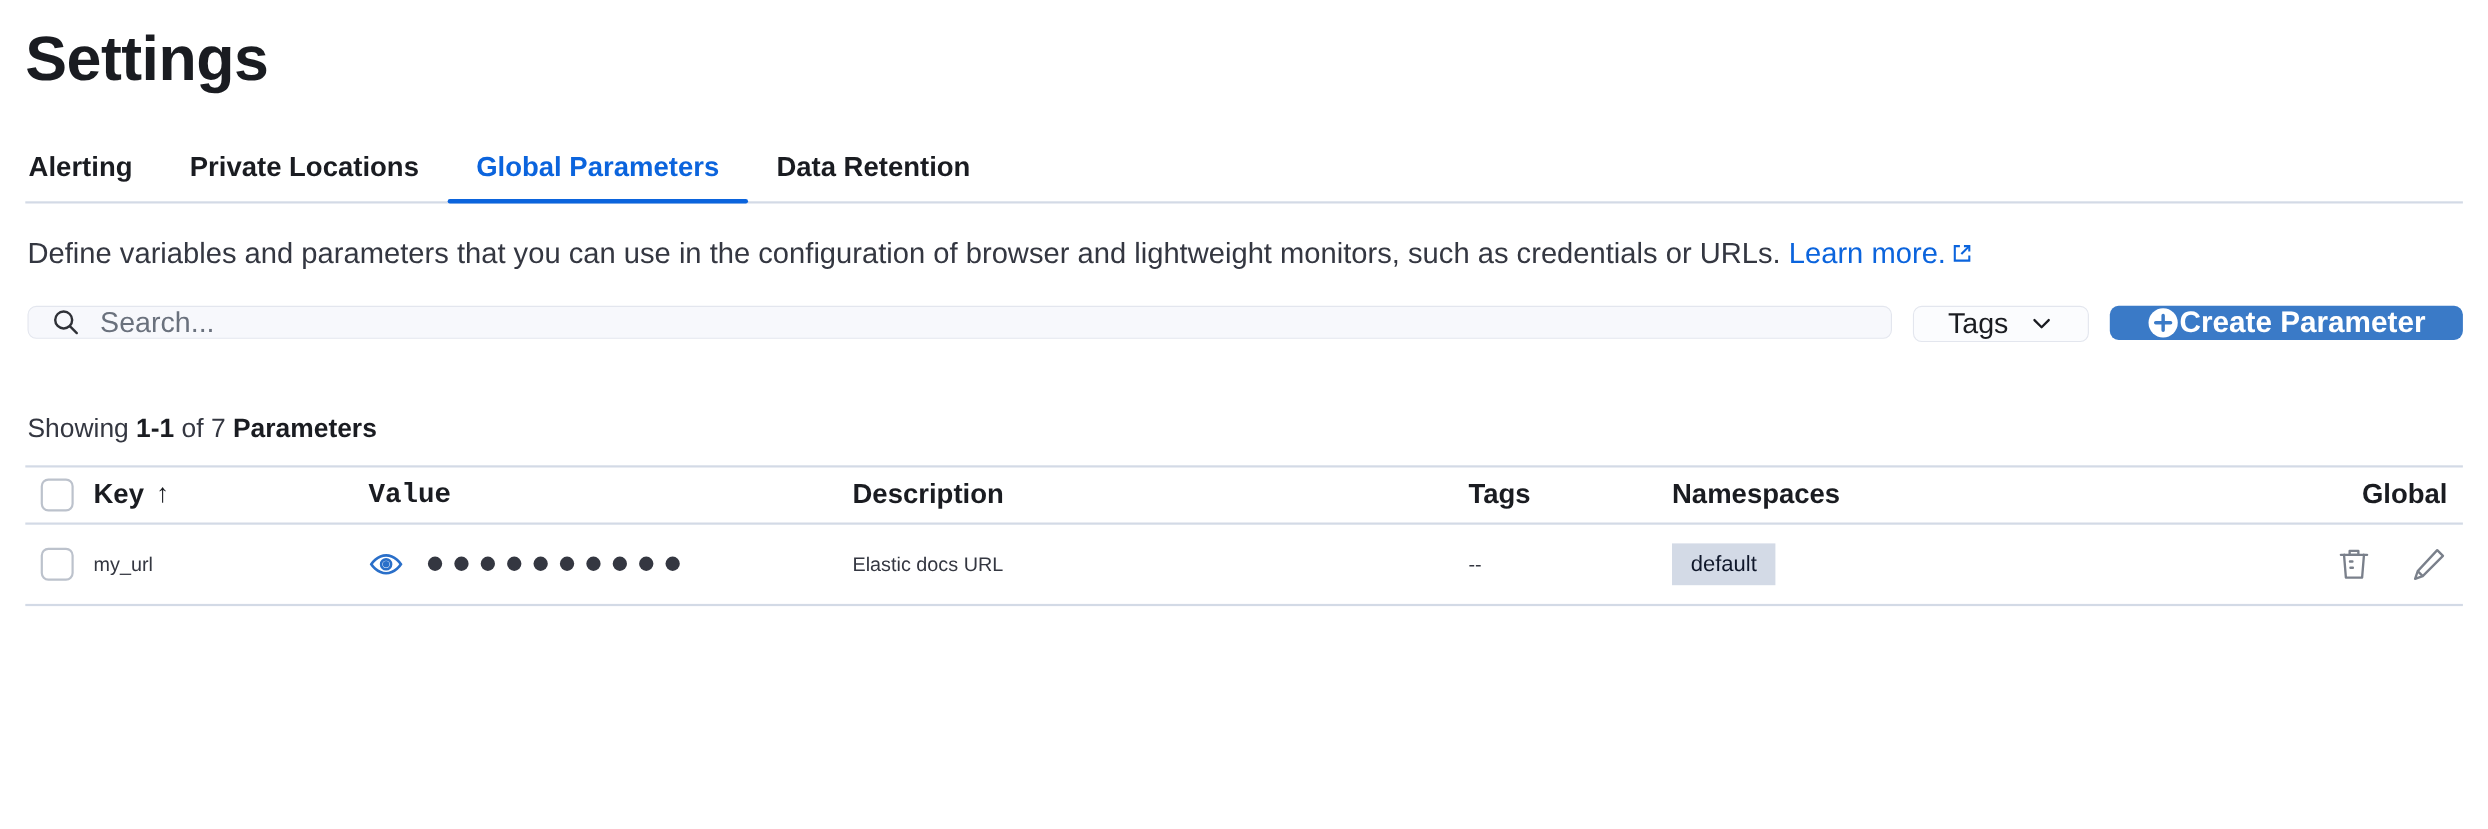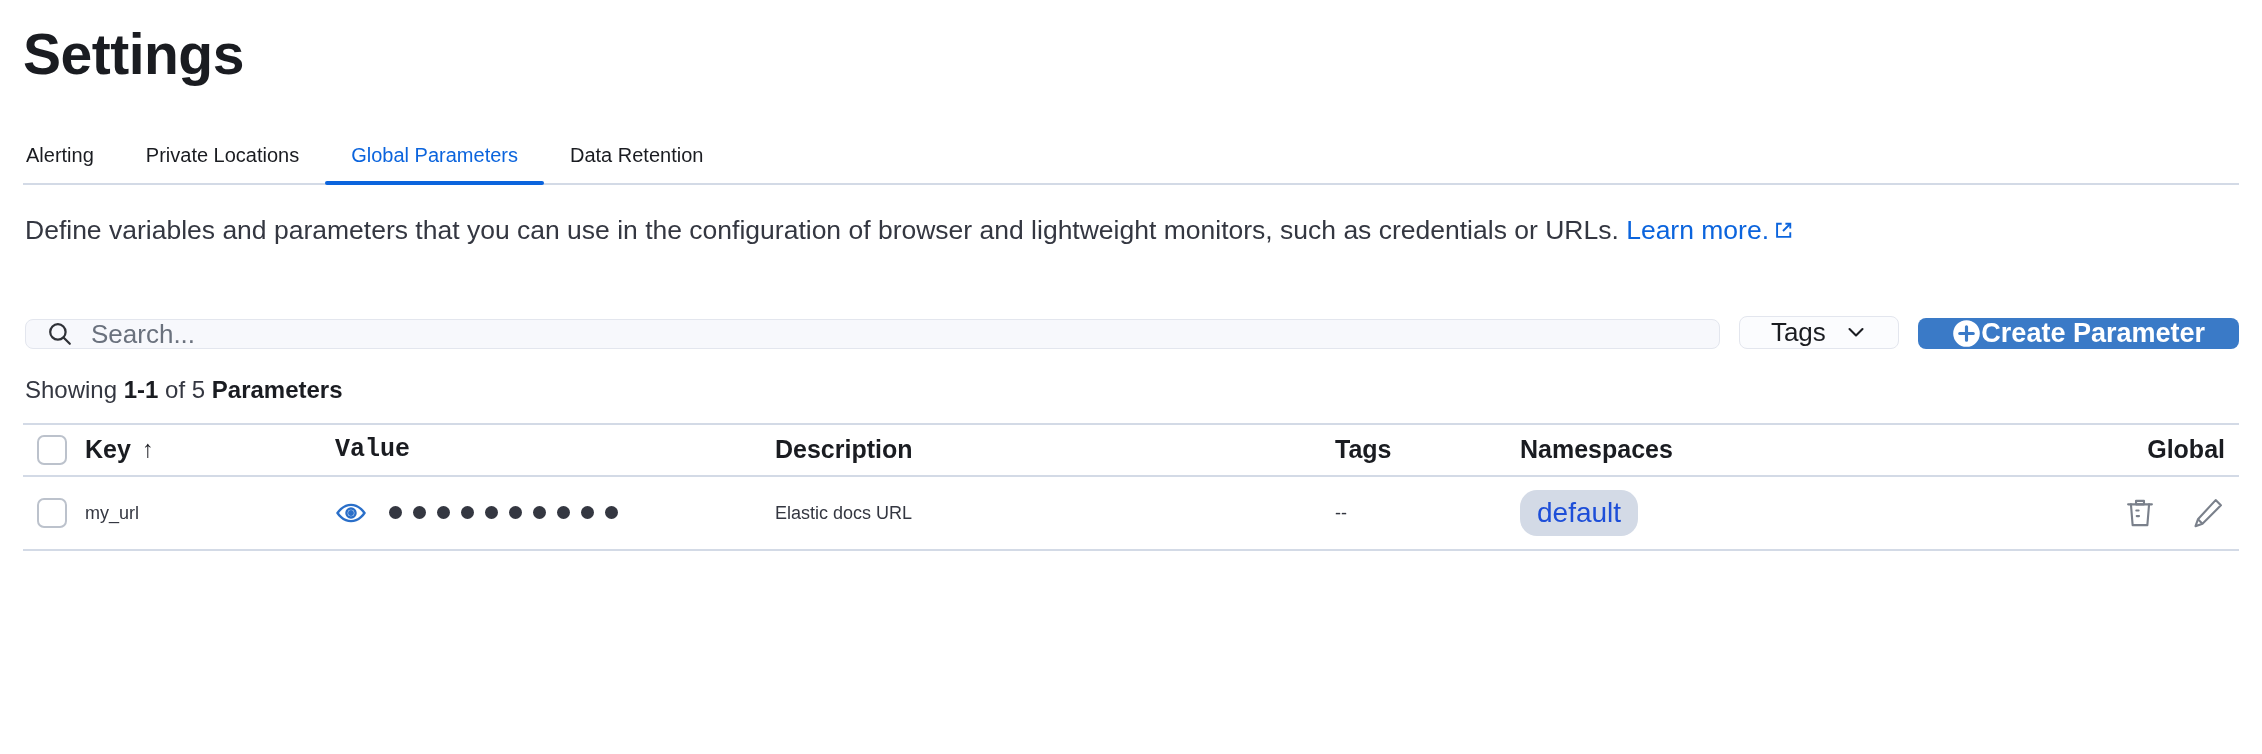--- a/index.html
+++ b/index.html
@@ -32,22 +32,22 @@
   .tabs {
     margin-top: 44px;
     display: flex;
     align-items: flex-end;
     gap: 0;
     border-bottom: 2px solid #d3dae6;
     height: 58px;
     position: relative;
   }
   .tab {
-    font-size: 20px;
-    font-weight: 400;
+    font-size: 25px;
+    font-weight: 700;
     color: #1a1c21;
     padding: 0 26px 18px 26px;
     cursor: pointer;
     white-space: nowrap;
     position: relative;
     line-height: 1;
   }
   .tab:first-child { padding-left: 3px; }
   .tab.active { color: #0b64dd; }
   .tab.active::after {
@@ -79,21 +79,21 @@
     vertical-align: baseline;
     margin-left: 5px;
     position: relative;
     top: 1px;
   }
 
   
   .controls {
     margin-top: 30px;
     display: flex;
-    align-items: flex-end;
+    align-items: flex-start;
     gap: 19px;
     padding-left: 2px;
     height: 71px;
   }
   .search-box {
     flex: 1 1 auto;
     display: flex;
     align-items: center;
     gap: 17px;
     background: #f7f8fc;
@@ -194,23 +194,23 @@
     font-size: 18px;
     color: #343741;
     line-height: 1;
   }
   .eye-icon { width: 32px; height: 32px; display: block; cursor: pointer; flex: 0 0 auto;}
   .dots { display: flex; align-items: center; gap: 11px; }
   .dot { width: 13px; height: 13px; border-radius: 50%; background: #343741; }
   .badge {
     display: inline-block;
     background: #d3dae6;
-    color: #1d4ed8;
-    font-size: 28px;
-    border-radius: 17px;
+    color: #0f172a;
+    font-size: 20px;
+    border-radius: 0;
     padding: 9px 17px;
     line-height: 1;
   }
   .icon-btn { width: 34px; height: 34px; display:block; cursor: pointer; }
 </style>
 </head>
 <body>
 
 <div class="page">
 
@@ -256,21 +256,21 @@
         <svg viewBox="0 0 24 24" width="29" height="29">
             <circle cx="12" cy="12" r="11" fill="#ffffff"></circle>
             <path d="M12 6.4v11.2M6.4 12h11.2" stroke="#3a7ac7" stroke-width="2.6" stroke-linecap="round"></path>
           </svg>
       </span>
       <span>Create Parameter</span>
     </button>
   </div>
 
   <div class="showing">
-    <span>Showing </span><b>1-1</b><span> of 5 </span><b>Parameters</b>
+    <span>Showing </span><b>1-1</b><span> of 7 </span><b>Parameters</b>
   </div>
 
   <div class="table">
 
     <div class="trow thead">
       <div class="c-check">
         <div class="checkbox"></div>
       </div>
       <div class="c-key th">
         <span>Key</span>

